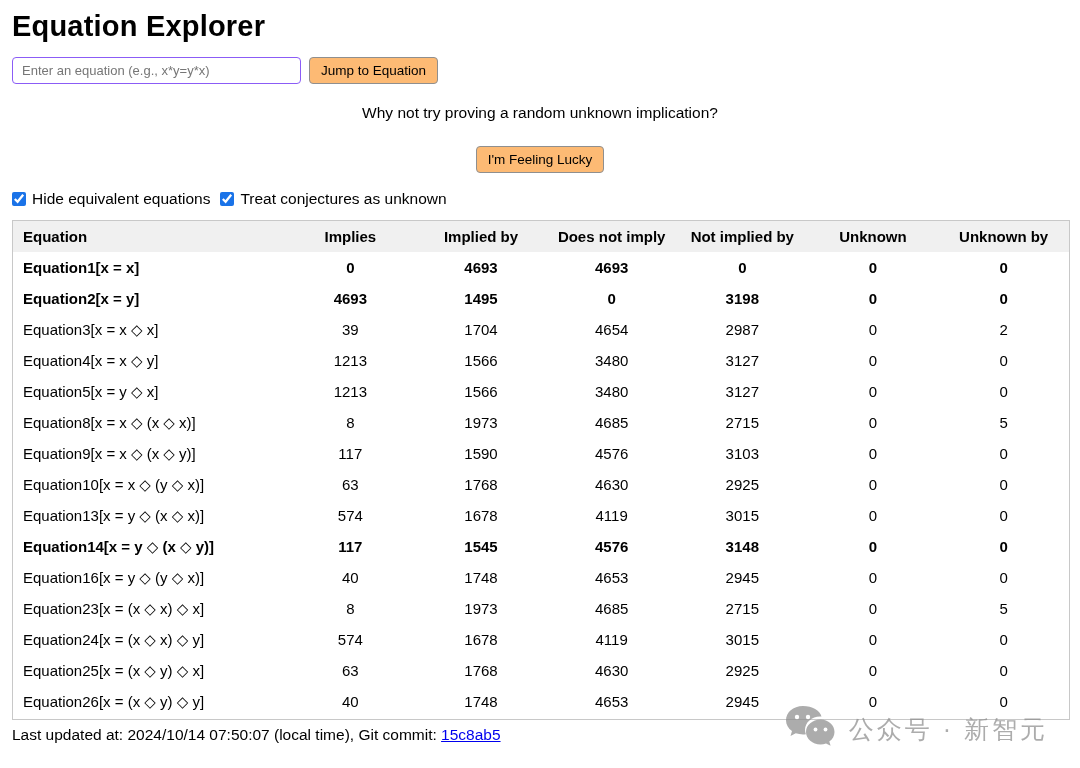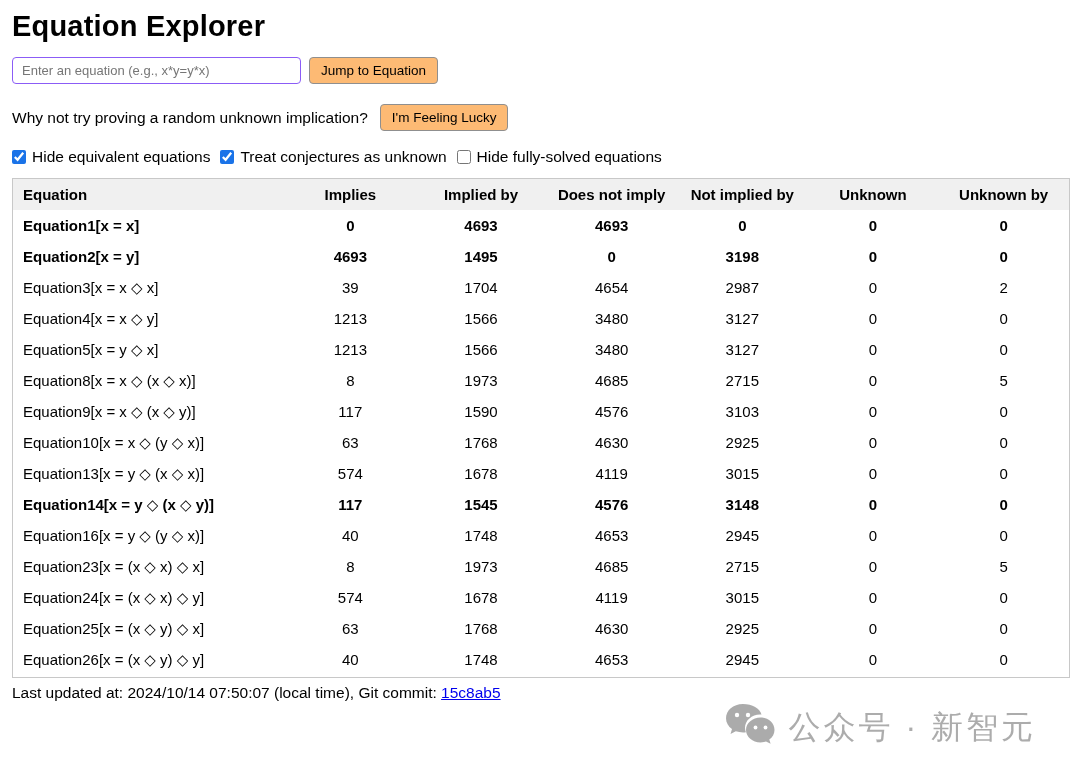--- a/index.html
+++ b/index.html
@@ -36,21 +36,21 @@
     height: 27px;
     background: #fdba74;
     border: 1px solid #8f8f8f;
     border-radius: 4px;
     font-size: 13.5px;
     font-family: "Liberation Sans", "DejaVu Sans", sans-serif;
     padding: 0 11px;
     color: #000;
   }
 
-  .lucky-row { display: flex; align-items: center; gap: 12px; margin-bottom: 17px; font-size: 15.5px; }
+  .lucky-row { display: flex; align-items: center; gap: 24px; margin-bottom: 17px; font-size: 15.5px; flex-direction: column; }
 
   .filters-row { display: flex; gap: 10px; margin-bottom: 12px; font-size: 15.5px; }
   label.filter { display: inline-flex; align-items: center; gap: 6px; }
   label.filter input[type="checkbox"] {
     width: 14px; height: 14px;
     accent-color: #1a73e8;
     margin: 0;
   }
 
   .table-scroll {
@@ -84,24 +84,24 @@
   }
   table.eq-table th.eq-col, table.eq-table td.eq-col { text-align: left; width: 272px; }
   table.eq-table td { text-align: center; }
   tr.bold td { font-weight: bold; }
 
   .footer { margin-top: 6px; font-size: 15.5px; }
   .footer a { color: #0000ee; text-decoration: underline; }
 
   .watermark {
     position: absolute;
-    right: 44px; bottom: 14px;
+    right: 32px; bottom: 14px;
     display: flex; align-items: center; gap: 12px;
     color: rgba(140,140,140,0.72);
-    font-size: 32px;
+    font-size: 25px;
     letter-spacing: 3px;
     pointer-events: none;
   }
   .watermark svg { opacity: 0.72; }
 </style>
 </head>
 <body>
 
 <div class="page">
 
@@ -118,24 +118,20 @@
   </div>
 
   <div class="filters-row" id="filters">
       <label class="filter">
         <input type="checkbox" checked="" style="">
         <span>Hide equivalent equations</span>
       </label>
       <label class="filter">
         <input type="checkbox" checked="" style="">
         <span>Treat conjectures as unknown</span>
-      </label>
-      <label class="filter">
-        <input type="checkbox" style="">
-        <span>Hide fully-solved equations</span>
       </label>
     </div>
 
   <div class="table-scroll">
     <div class="scroll-inner">
       <table class="eq-table">
         <thead>
           <tr id="header-row">
               <th class="eq-col">Equation</th>
               <th>Implies</th>

